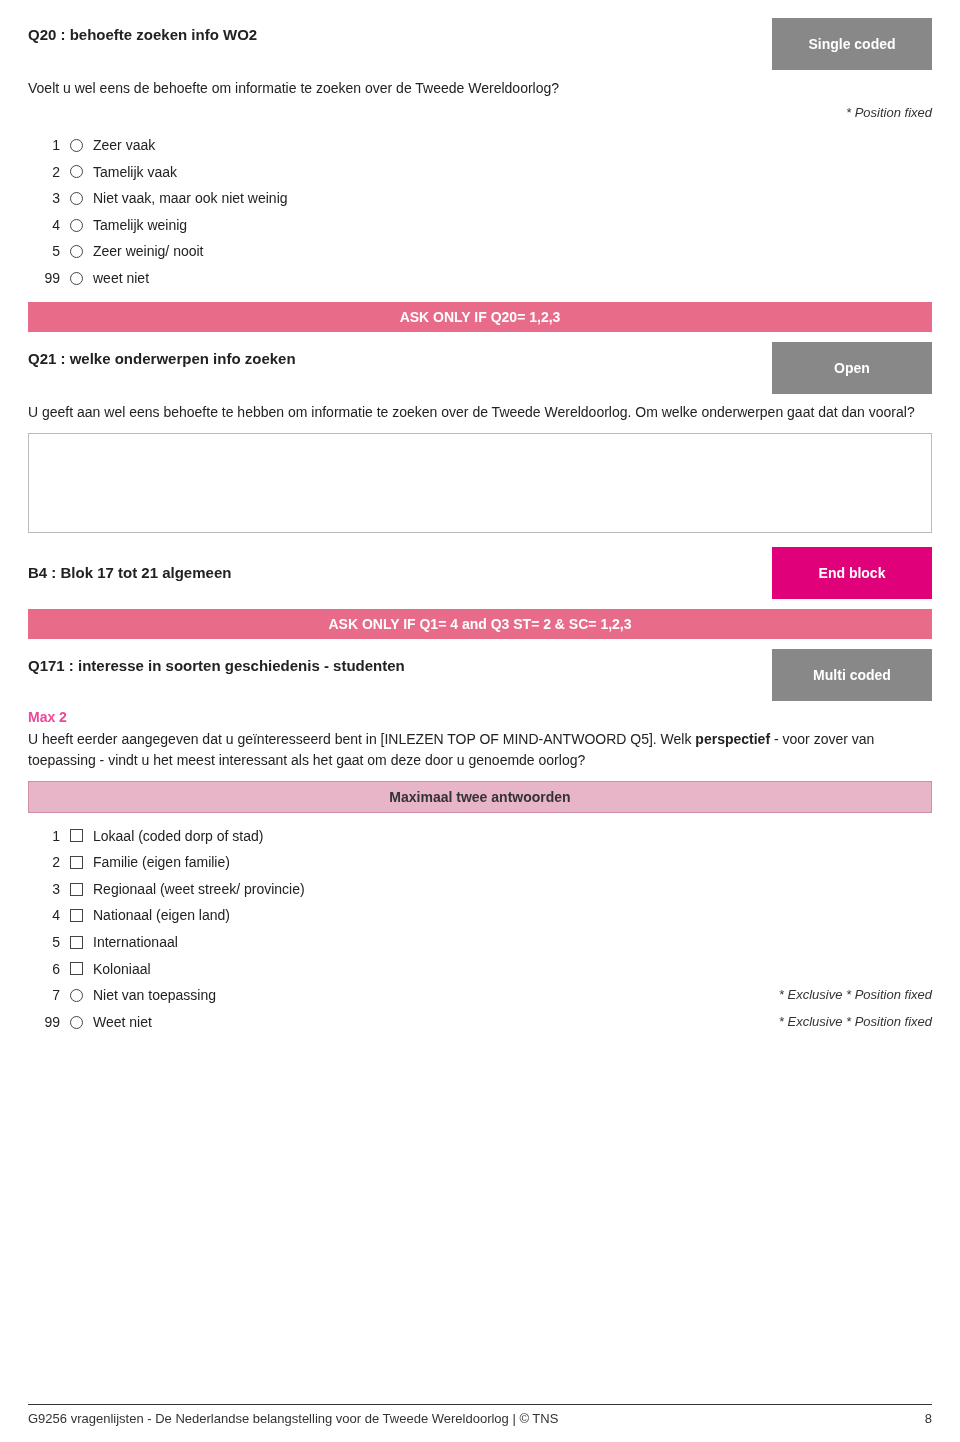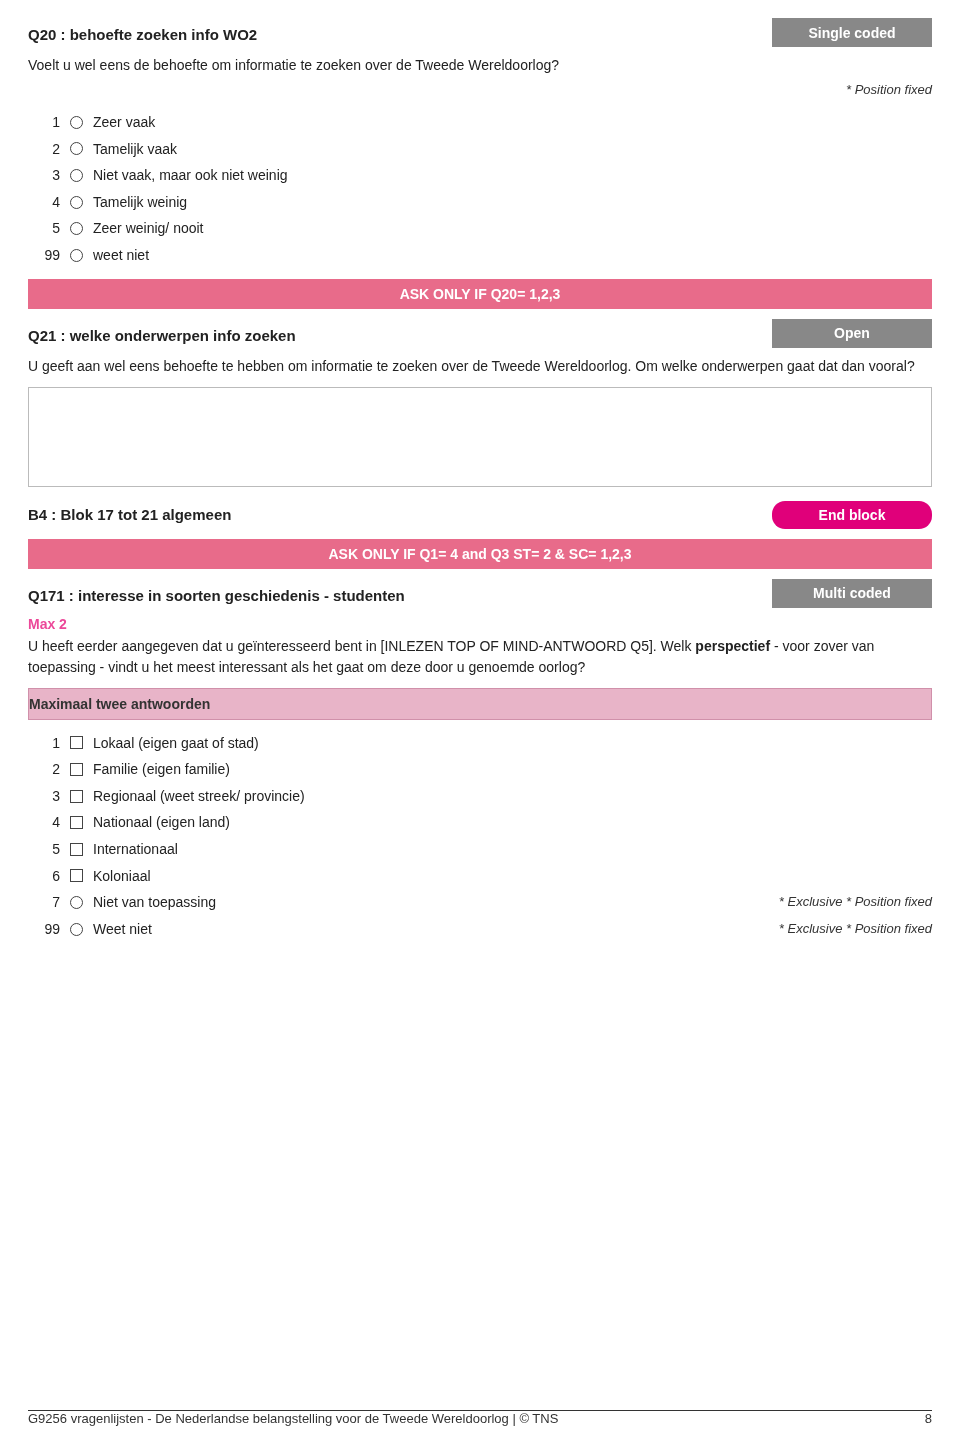--- a/index.html
+++ b/index.html
@@ -25,34 +25,34 @@
       align-items: stretch;
       margin-bottom: 8px;
     }
     .q-title {
       font-size: 15px;
       font-weight: bold;
       flex: 1;
       padding: 8px 0 4px 0;
     }
     .badge {
-      padding: 6px 18px;
+      padding: 18px 18px;
       font-size: 14px;
       font-weight: bold;
       color: #fff;
       display: flex;
       align-items: center;
       justify-content: center;
       min-width: 160px;
     }
     .badge-gray { background: #888; }
     .badge-open { background: #888; }
     .badge-multi { background: #888; }
     .badge-begin { background: #e0007a; }
-    .badge-end { background: #e0007a; border-radius: 13px; }
+    .badge-end { background: #e0007a; }
 
     .q-subtext {
       font-size: 14px;
       margin-bottom: 6px;
       line-height: 1.5;
     }
 
     
     .answer-list {
       list-style: none;
@@ -128,35 +128,37 @@
       font-weight: bold;
       flex: 1;
     }
 
     
     .max-answers-bar {
       background: #e8b4c8;
       color: #333;
       font-size: 14px;
       font-weight: bold;
+      text-align: center;
       padding: 7px 0;
       margin: 10px 0;
       border: 1px solid #d090aa;
     }
 
     
     .footer {
       position: absolute;
       bottom: 16px;
       left: 28px;
       right: 28px;
       display: flex;
       justify-content: space-between;
       align-items: center;
       border-top: 1.5px solid #333;
+      padding-top: 6px;
       font-size: 13px;
       color: #333;
     }
 
     .max2-label {
       font-weight: bold;
       font-size: 14px;
       color: #ec4899;
       margin-bottom: 4px;
     }
@@ -242,21 +244,21 @@
   <p class="q-subtext">
     <span>U heeft eerder aangegeven dat u geïnteresseerd bent in [INLEZEN TOP OF MIND-ANTWOORD Q5]. Welk </span><span class="bold">perspectief</span><span> - voor zover van toepassing - vindt u het meest interessant als het gaat om deze door u genoemde oorlog?</span>
   </p>
 
   <div class="max-answers-bar">Maximaal twee antwoorden</div>
 
   <ul class="answer-list">
     <li>
       <span class="answer-num">1</span>
       <span class="square-icon"></span>
-      <span class="answer-label">Lokaal (eigen gaat of stad)</span>
+      <span class="answer-label">Lokaal (coded dorp of stad)</span>
     </li>
     <li>
       <span class="answer-num">2</span>
       <span class="square-icon"></span>
       <span class="answer-label">Familie (eigen familie)</span>
     </li>
     <li>
       <span class="answer-num">3</span>
       <span class="square-icon"></span>
       <span class="answer-label">Regionaal (weet streek/ provincie)</span>

